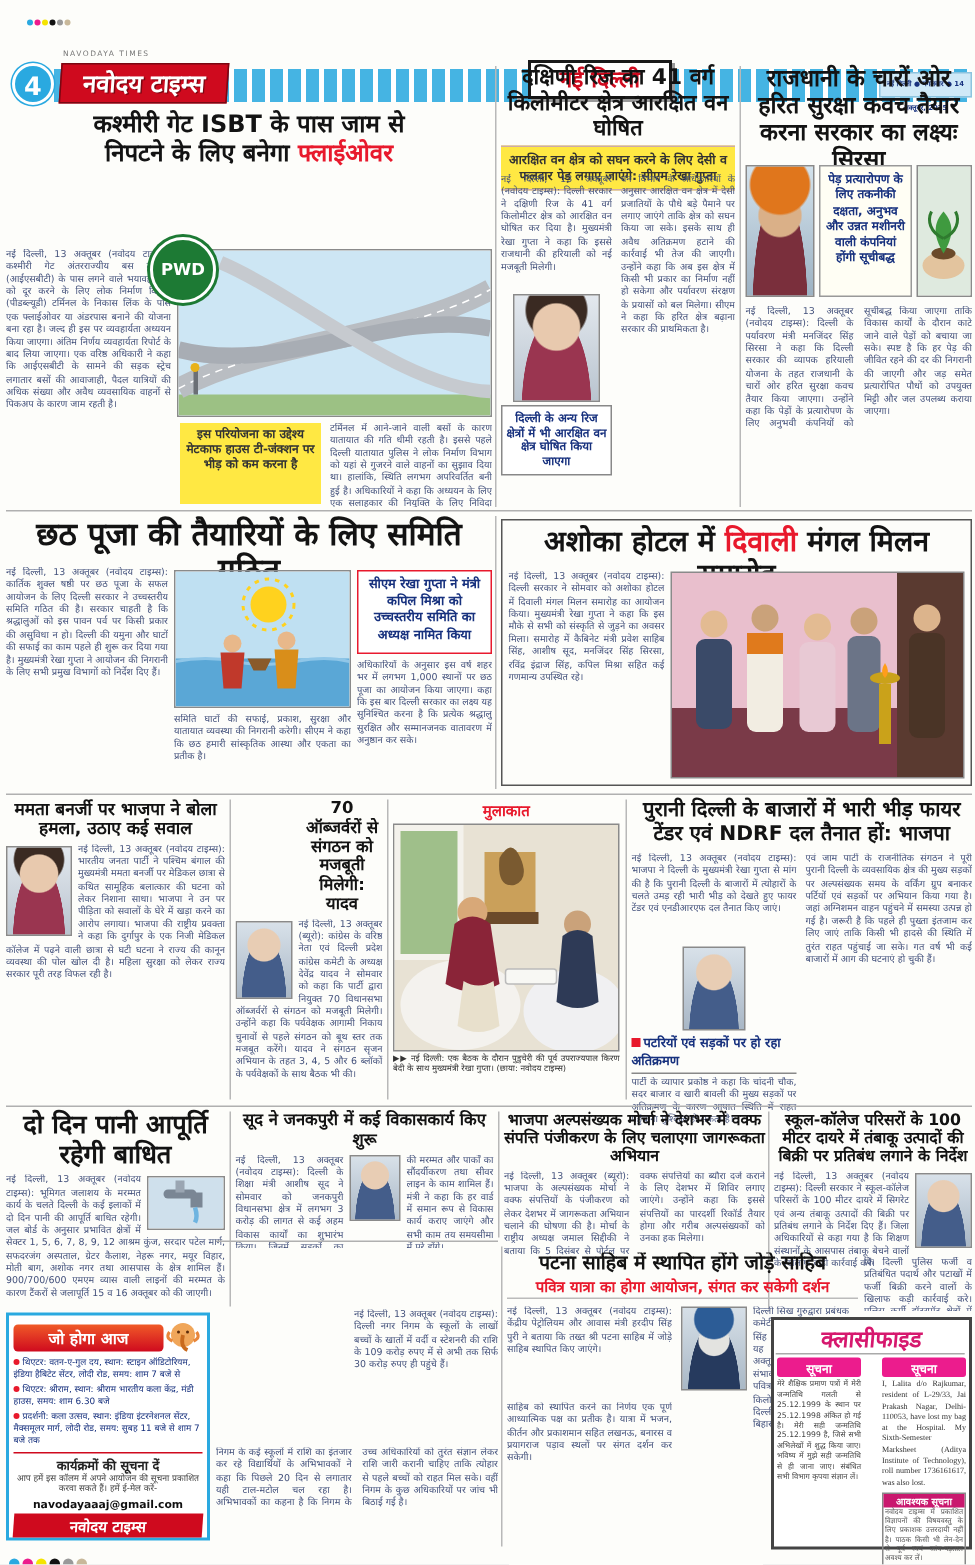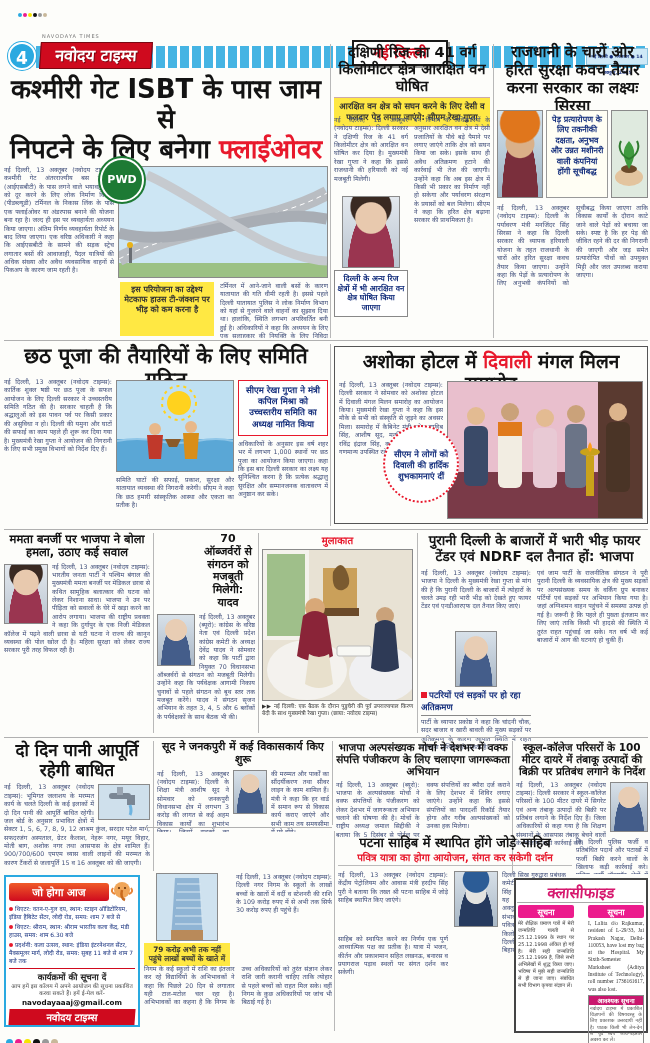--- a/index.html
+++ b/index.html
@@ -57,21 +57,21 @@
   <div class="abs" style="left:8px;top:42px;width:28px;height:28px;border-radius:50%;background:#2aa9e0;border:2px solid #fff;box-shadow:0 0 0 1px #2aa9e0;color:#fff;font-weight:bold;font-size:17px;text-align:center;line-height:28px;">4</div>
 
   <div class="abs" style="left:42px;top:33px;width:110px;font-size:5px;color:#777;letter-spacing:1px;">NAVODAYA TIMES</div>
   <div class="abs" style="left:40px;top:42px;width:112px;height:27px;background:#cf0a1e;border:1px solid #7a0712;color:#fff;font-weight:bold;font-size:16px;text-align:center;line-height:26px;transform:skewX(-4deg);text-shadow:1px 1px 0 #7a0712;">नवोदय टाइम्स</div>
 
   <div class="abs" style="left:352px;top:40px;width:96px;height:26px;background:#fff;border:2px solid #1a1a1a;box-shadow:2px 2px 0 #9a9a9a;color:#cf0a1e;font-weight:bold;font-size:15px;text-align:center;line-height:23px;">नई दिल्ली</div>
 
   <div class="abs" style="left:586px;top:48px;width:62px;height:17px;background:#cfe9f7;border:1px solid #8cc4df;color:#17317e;font-weight:bold;font-size:4.6px;text-align:center;line-height:16px;">नई दिल्ली ● मंगलवार ● 14 अक्तूबर, 2025</div>
 
   <div class="abs" style="left:4px;top:74px;width:324px;height:264px;">
-    <div class="hl" style="font-size:26px;">
+    <div class="hl" style="font-size:16px;">
       <span>कश्मीरी गेट ISBT के पास जाम से</span><br>
       <span>निपटने के लिए बनेगा </span><span style="color:#e8192c">फ्लाईओवर</span>
     </div>
     <div class="abs body-txt" style="left:0;top:92px;width:110px;height:172px;overflow:hidden;">नई दिल्ली, 13 अक्तूबर (नवोदय टाइम्स): कश्मीरी गेट अंतरराज्यीय बस टर्मिनल (आईएसबीटी) के पास लगने वाले भयावह जाम को दूर करने के लिए लोक निर्माण विभाग (पीडब्ल्यूडी) टर्मिनल के निकास लिंक के पास एक फ्लाईओवर या अंडरपास बनाने की योजना बना रहा है। जल्द ही इस पर व्यवहार्यता अध्ययन किया जाएगा। अंतिम निर्णय व्यवहार्यता रिपोर्ट के बाद लिया जाएगा। एक वरिष्ठ अधिकारी ने कहा कि आईएसबीटी के सामने की सड़क स्ट्रेच लगातार बसों की आवाजाही, पैदल यात्रियों की अधिक संख्या और अवैध व्यवसायिक वाहनों से पिकअप के कारण जाम रहती है।</div>
     <div class="abs photo" style="left:114px;top:92px;width:210px;height:112px;">
       <svg width="208" height="110" viewBox="0 0 208 110">
         <rect width="208" height="110" fill="#cde6f4"></rect>
         <rect y="96" width="208" height="14" fill="#9cc184"></rect>
         <path d="M0,92 C60,60 150,58 208,26" stroke="#b9bdc2" stroke-width="14" fill="none"></path>
         <path d="M0,92 C60,60 150,58 208,26" stroke="#fff" stroke-width="1" stroke-dasharray="5 4" fill="none"></path>
@@ -165,21 +165,20 @@
             <circle cx="128" cy="32" r="9" fill="#caa27a"></circle>
             <rect x="117" y="42" width="22" height="64" rx="6" fill="#6b7487"></rect>
             <circle cx="170" cy="30" r="9" fill="#dcb48c"></circle>
             <rect x="158" y="40" width="24" height="70" rx="6" fill="#4a3426"></rect>
           </g>
           <rect x="138" y="74" width="8" height="40" fill="#caa21a"></rect>
           <ellipse cx="142" cy="70" rx="10" ry="4" fill="#caa21a"></ellipse>
           <path d="M142,60 q4,6 0,10 q-4,-4 0,-10" fill="#ff9d1a"></path>
         </svg>
     </div>
-    <div class="abs" style="left:48px;top:78px;width:76px;height:78px;background:#fff;border:2px dotted #e8192c;border-radius:50%;color:#17317e;font-weight:bold;font-size:8.4px;text-align:center;display:flex;align-items:center;justify-content:center;padding:5px;box-sizing:border-box;">सीएम ने लोगों को दिवाली की हार्दिक शुभकामनाएं दीं</div>
   </div>
 
   <div class="hr" style="left:4px;top:529px;width:644px;"></div>
 
   <div class="abs" style="left:4px;top:533px;width:146px;height:200px;">
     <div class="hl" style="font-size:11.5px;">ममता बनर्जी पर भाजपा ने बोला हमला, उठाए कई सवाल</div>
     <div class="body-txt" style="margin-top:3px;height:164px;overflow:hidden;">
       <span class="photo portrait-f fl" style="width:44px;height:60px;display:block;"></span>
       <span>नई दिल्ली, 13 अक्तूबर (नवोदय टाइम्स): भारतीय जनता पार्टी ने पश्चिम बंगाल की मुख्यमंत्री ममता बनर्जी पर मेडिकल छात्रा से कथित सामूहिक बलात्कार की घटना को लेकर निशाना साधा। भाजपा ने उन पर पीड़िता को सवालों के घेरे में खड़ा करने का आरोप लगाया। भाजपा की राष्ट्रीय प्रवक्ता ने कहा कि दुर्गापुर के एक निजी मेडिकल कॉलेज में पढ़ने वाली छात्रा से घटी घटना ने राज्य की कानून व्यवस्था की पोल खोल दी है। महिला सुरक्षा को लेकर राज्य सरकार पूरी तरह विफल रही है।</span>
     </div>
@@ -291,39 +290,20 @@
     <div style="font-size:5.8px;line-height:1.3;color:#444;text-align:center;">आप हमें इस कॉलम में अपने आयोजन की सूचना प्रकाशित करवा सकते हैं। हमें ई-मेल करें-</div>
     <div style="font-size:7.2px;font-weight:bold;text-align:center;color:#111;">navodayaaaj@gmail.com</div>
     <div style="background:#cf0a1e;color:#fff;font-weight:bold;font-size:10px;text-align:center;padding:1px 0;margin-top:2px;transform:skewX(-4deg);">नवोदय टाइम्स</div>
   </div>
   <div class="abs" style="left:6px;top:1031px;">
     <span class="dot" style="background:#2aa9e0"></span><span class="dot" style="background:#ec1c8d"></span><span class="dot" style="background:#f5e400"></span><span class="dot" style="background:#111"></span><span class="dot" style="background:#999"></span><span class="dot" style="background:#c8b89a"></span>
   </div>
 
   <div class="hr" style="left:144px;top:827px;width:188px;"></div>
   <div class="abs" style="left:144px;top:831px;width:188px;height:200px;">
-    <div class="abs" style="left:0;top:42px;width:86px;">
-      <div class="photo" style="width:62px;height:68px;margin:0 auto;">
-        <svg width="60" height="66" viewBox="0 0 60 66">
-            <rect width="60" height="66" fill="#cfe2ef"></rect>
-            <polygon points="18,4 42,4 46,66 14,66" fill="#8fb4d4"></polygon>
-            <g stroke="#d9e8f2" stroke-width="1">
-              <line x1="20" y1="10" x2="44" y2="10"></line>
-              <line x1="20" y1="18" x2="44" y2="18"></line>
-              <line x1="19" y1="26" x2="45" y2="26"></line>
-              <line x1="19" y1="34" x2="45" y2="34"></line>
-              <line x1="18" y1="42" x2="46" y2="42"></line>
-              <line x1="18" y1="50" x2="46" y2="50"></line>
-              <line x1="17" y1="58" x2="47" y2="58"></line>
-            </g>
-            <rect x="14" y="56" width="32" height="10" fill="#b98a5a"></rect>
-          </svg>
-      </div>
-      <div class="ybox" style="font-size:7.4px;padding:2px;line-height:1.25;margin-top:2px;">79 करोड़ अभी तक नहीं पहुंचे लाखों बच्चों के खाते में</div>
-    </div>
     <div class="abs body-txt" style="left:92px;top:42px;width:96px;height:88px;overflow:hidden;">नई दिल्ली, 13 अक्तूबर (नवोदय टाइम्स): दिल्ली नगर निगम के स्कूलों के लाखों बच्चों के खातों में वर्दी व स्टेशनरी की राशि के 109 करोड़ रुपए में से अभी तक सिर्फ 30 करोड़ रुपए ही पहुंचे हैं।</div>
     <div class="abs body-txt c2" style="left:0;top:134px;width:188px;height:64px;overflow:hidden;">निगम के कई स्कूलों में राशि का इंतजार कर रहे विद्यार्थियों के अभिभावकों ने कहा कि पिछले 20 दिन से लगातार यही टाल-मटोल चल रहा है। अभिभावकों का कहना है कि निगम के उच्च अधिकारियों को तुरंत संज्ञान लेकर राशि जारी करानी चाहिए ताकि त्योहार से पहले बच्चों को राहत मिल सके। वहीं निगम के कुछ अधिकारियों पर जांच भी बिठाई गई है।</div>
   </div>
   <div class="vr" style="left:334px;top:831px;height:200px;"></div>
 
   <div class="abs body-txt" style="left:576px;top:838px;width:72px;height:36px;overflow:hidden;">कि दिल्ली पुलिस फर्जी व प्रतिबंधित पदार्थ और पटाखों में फर्जी बिक्री करने वालों के खिलाफ कड़ी कार्रवाई करे। पुलिस कर्मी हॉटस्पॉट क्षेत्रों में भी अभिभावकों की जिम्मेदारी तय करें। मामले में चालान की कार्रवाई भी सुनिश्चित की जाए।</div>
 
   <div class="abs" style="left:338px;top:835px;width:234px;height:198px;">
     <div class="hl" style="font-size:13px;white-space:nowrap;overflow:hidden;">पटना साहिब में स्थापित होंगे जोड़े साहिब</div>
     <div style="color:#e8192c;font-weight:bold;font-size:10px;text-align:center;border-bottom:1px solid #bbb;padding-bottom:1px;">पवित्र यात्रा का होगा आयोजन, संगत कर सकेगी दर्शन</div>

